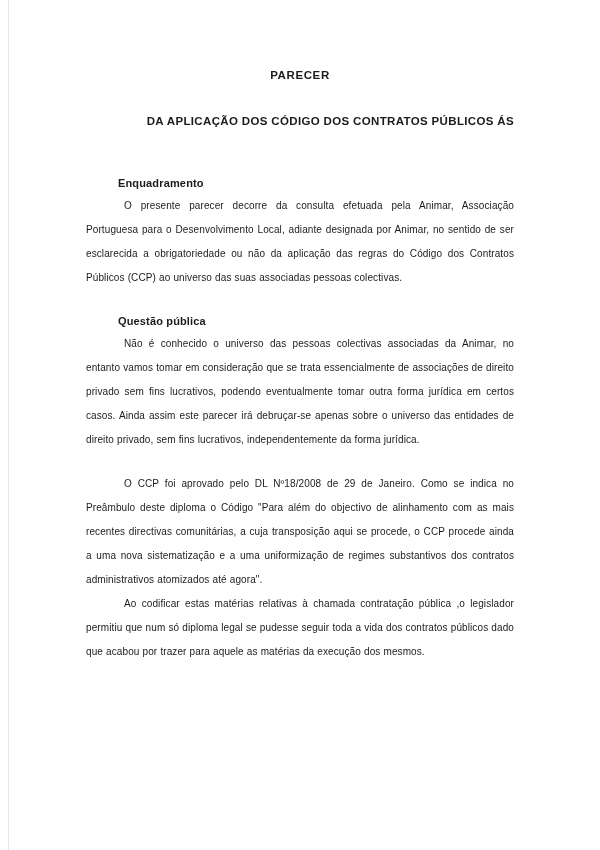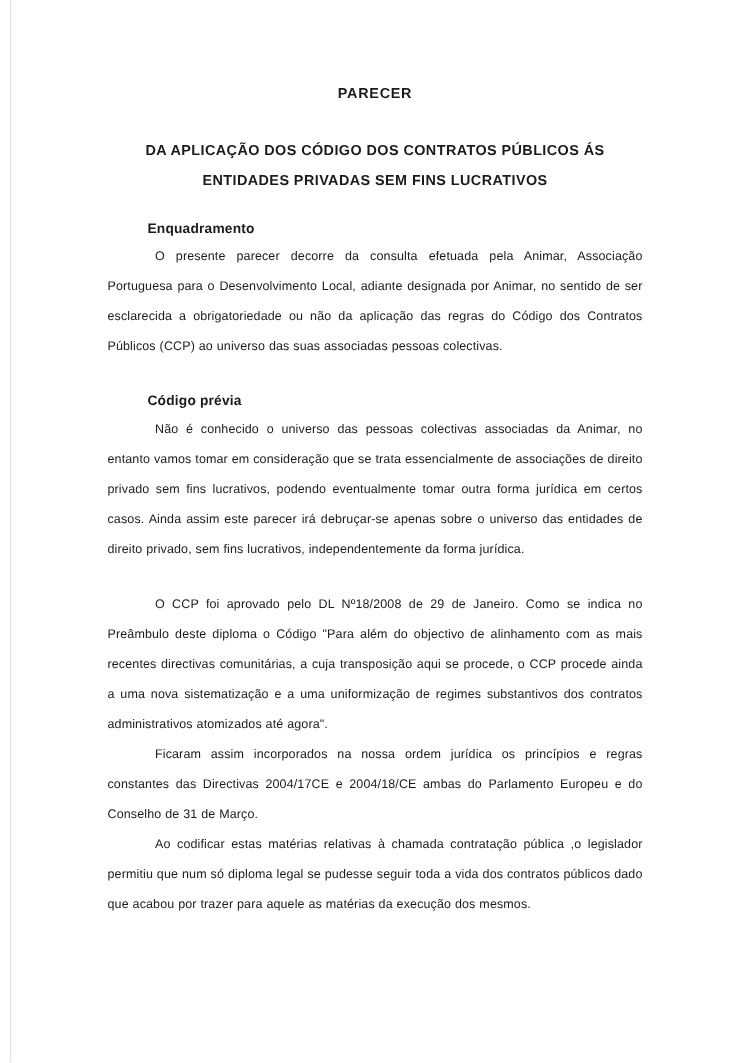--- a/index.html
+++ b/index.html
@@ -52,20 +52,21 @@
     margin: 0;
   }
 
   .doc-subtitle {
     margin: 0;
     font-size: 11.5px;
     font-weight: bold;
     letter-spacing: 0.35px;
     line-height: 24px;
     padding-top: 26px;
+    text-align: right;
   }
 
   .body-block {
     position: absolute;
     top: 172px;
     left: 86px;
     width: 428px;
   }
 
   .section {
@@ -101,35 +102,33 @@
 </head>
 <body>
 
 <div class="page">
 
   <div class="page-edge-line"></div>
 
   <div class="doc-title-block">
     <div class="doc-title">PARECER</div>
     <div class="doc-subtitle">DA APLICAÇÃO DOS CÓDIGO DOS CONTRATOS PÚBLICOS ÁS</div>
-    <div class="doc-subtitle" style="padding-top:0;">ENTIDADES PRIVADAS SEM FINS LUCRATIVOS</div>
   </div>
 
   <div class="body-block">
 
     <div class="section">
       <h2 class="section-heading">Enquadramento</h2>
       <p class="para">O presente parecer decorre da consulta efetuada pela Animar, Associação Portuguesa para o Desenvolvimento Local, adiante designada por Animar, no sentido de ser esclarecida a obrigatoriedade ou não da aplicação das regras do Código dos Contratos Públicos (CCP) ao universo das suas associadas pessoas colectivas.</p>
     </div>
 
     <div class="section">
-      <h2 class="section-heading">Código prévia</h2>
+      <h2 class="section-heading">Questão pública</h2>
       <p class="para">Não é conhecido o universo das pessoas colectivas associadas da Animar, no entanto vamos tomar em consideração que se trata essencialmente de associações de direito privado sem fins lucrativos, podendo eventualmente tomar outra forma jurídica em certos casos. Ainda assim este parecer irá debruçar-se apenas sobre o universo das entidades de direito privado, sem fins lucrativos, independentemente da forma jurídica.</p>
     </div>
 
     <div class="section">
       <p class="para">O CCP foi aprovado pelo DL Nº18/2008 de 29 de Janeiro. Como se indica no Preâmbulo deste diploma o Código "Para além do objectivo de alinhamento com as mais recentes directivas comunitárias, a cuja transposição aqui se procede, o CCP procede ainda a uma nova sistematização e a uma uniformização de regimes substantivos dos contratos administrativos atomizados até agora".</p>
-      <p class="para">Ficaram assim incorporados na nossa ordem jurídica os princípios e regras constantes das Directivas 2004/17CE e 2004/18/CE ambas do Parlamento Europeu e do Conselho de 31 de Março.</p>
       <p class="para">Ao codificar estas matérias relativas à chamada contratação pública ,o legislador permitiu que num só diploma legal se pudesse seguir toda a vida dos contratos públicos dado que acabou por trazer para aquele as matérias da execução dos mesmos.</p>
     </div>
 
   </div>
 </div>
 
 </body></html>

